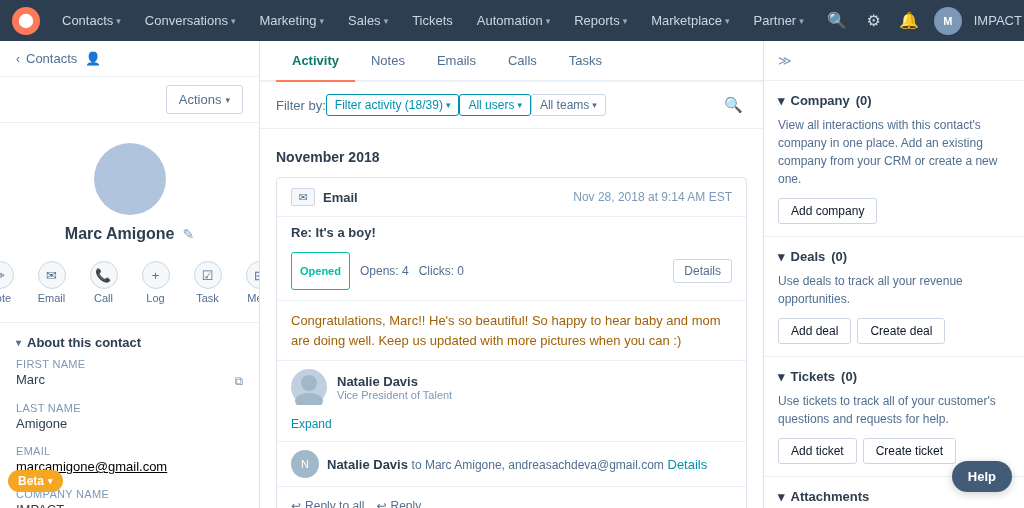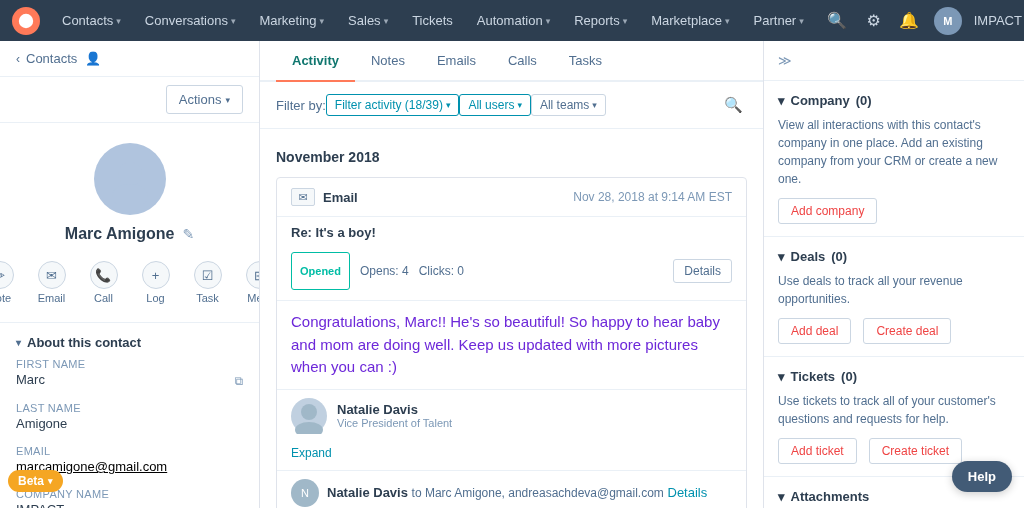--- a/index.html
+++ b/index.html
@@ -272,21 +272,21 @@
       border: 1px solid #cbd6e2;
       border-radius: 3px;
       background: #fff;
       color: #516f90; font-size: 12px;
       cursor: pointer;
     }
 
     .card-body {
       padding: 10px 14px;
       border-top: 1px solid #eaf0f6;
-      font-size: 15px; color: #6d28d9; line-height: 1.5;
+      font-size: 13px; color: #a16207; line-height: 1.5;
     }
 
     .sender-row {
       display: flex; align-items: center; gap: 10px;
       padding: 8px 14px;
       border-top: 1px solid #eaf0f6;
     }
     .sender-avatar {
       width: 36px; height: 36px;
       border-radius: 50%;
@@ -361,23 +361,22 @@
       cursor: pointer;
     }
     .right-section-desc {
       font-size: 12px; color: #516f90; line-height: 1.5; margin-bottom: 10px;
     }
     .right-action-btn {
       padding: 5px 12px;
       border: 1px solid #cbd6e2;
       border-radius: 3px;
       background: #fff;
-      color: #ef4444; font-size: 12px;
-      cursor: pointer;
-      margin-right: 6px;
+      color: #0f172a; font-size: 12px;
+      cursor: pointer;
     }
     .right-btns { display: flex; flex-wrap: wrap; gap: 6px; }
 
     .help-fab {
       position: fixed;
       bottom: 16px; right: 12px;
       background: #425b76;
       color: #fff;
       border-radius: 20px;
       padding: 8px 16px;

